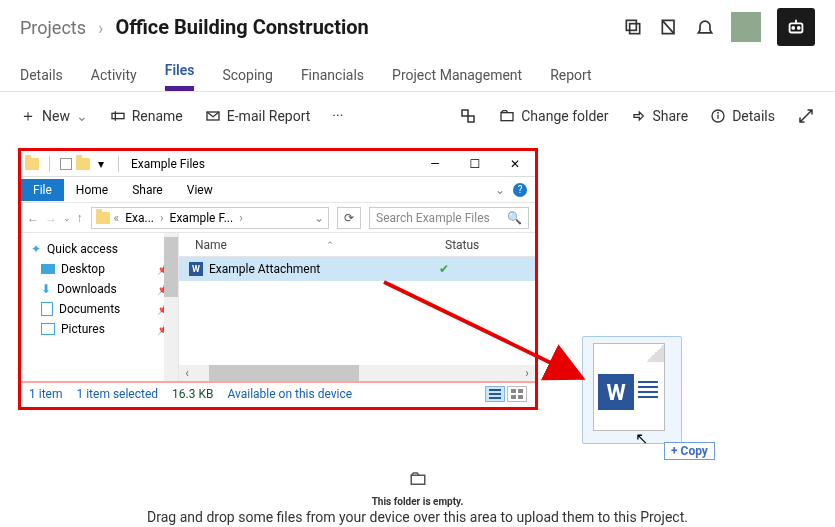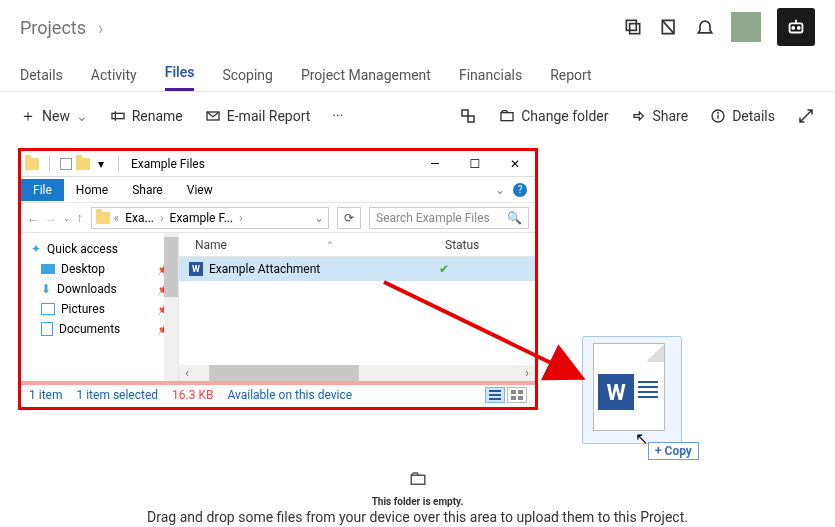--- a/index.html
+++ b/index.html
@@ -8,21 +8,21 @@
 .breadcrumb{display:flex;align-items:center;gap:12px;font-size:18px}
 .breadcrumb .crumb{color:#737373}
 .breadcrumb .sep{color:#aaa}
 .breadcrumb .title{font-weight:700;color:#1a1a1a;font-size:20px}
 .topbar-icons{display:flex;align-items:center;gap:16px}
 .topbar-icons .ico{width:20px;height:20px;color:#333}
 .topbar-icons .swatch{width:30px;height:30px;background:#8fa98f}
 .topbar-icons .bot{width:38px;height:38px;background:#1a1a1a;color:#fff;display:flex;align-items:center;justify-content:center;border-radius:3px}
 .tabs{display:flex;gap:28px;padding:0 20px;border-bottom:1px solid #e5e5e5;height:38px;align-items:flex-end}
 .tab{font-size:14px;color:#555;padding:8px 0;cursor:pointer}
-.tab.active{color:#2b5a9e;border-bottom:3px solid #4c1d95;font-weight:600}
+.tab.active{color:#2b5a9e;border-bottom:5px solid #4c1d95;font-weight:600}
 .toolbar{display:flex;align-items:center;justify-content:space-between;padding:10px 20px;height:48px;font-size:14px;color:#333}
 .tool-group{display:flex;align-items:center;gap:22px}
 .tool-item{display:flex;align-items:center;gap:6px;cursor:pointer}
 .tool-item svg,.tool-item .ico{width:16px;height:16px}
 .dropzone{padding:10px 20px;text-align:center}
 .dropzone .hint1{font-weight:700;margin-top:4px;font-size:10px}
 .dropzone .hint2{font-size:14px;color:#333;margin-top:2px}
 .dropzone .folder-ico{margin:0 auto;color:#555}
 
 
@@ -60,49 +60,50 @@
 .win-cols .col.name{width:250px;display:flex;align-items:center}
 .win-rows{flex:1;overflow:auto}
 .win-row{display:flex;align-items:center;height:24px;padding-left:10px;background:#cde6f7}
 .win-row .rname{width:250px;display:flex;align-items:center;gap:6px}
 .win-row .rstatus{color:#3a3}
 .win-hscroll{height:16px;background:#f0f0f0;display:flex;align-items:center}
 .win-hscroll .arrow{width:16px;text-align:center;color:#666}
 .win-hscroll .track{flex:1;background:#f0f0f0;height:100%;position:relative}
 .win-hscroll .track .thumb{position:absolute;left:14px;top:0;bottom:0;width:150px;background:#c8c8c8}
 
-.win-status{height:24px;border-top:4px solid #fca5a5;display:flex;align-items:center;padding:0 8px;gap:14px;color:#1560b3}
+.win-status{height:24px;border-top:2px solid #fca5a5;display:flex;align-items:center;padding:0 8px;gap:14px;color:#1560b3}
 .win-status .views{margin-left:auto;display:flex;gap:2px}
 .win-status .vbtn{width:20px;height:16px;border:1px solid #bbb;display:flex;align-items:center;justify-content:center}
 .win-status .vbtn.active{background:#cde6f7;border-color:#7fb7e8}
 
 
 .dragprev{position:absolute;left:582px;top:336px;width:100px;height:108px;background:rgba(227,238,250,0.6);border:1px solid #a9c8ea;border-radius:2px}
 .dragprev .docicon{position:absolute;left:10px;top:6px;width:72px;height:88px;background:#fff;border:1px solid #bbb}
 .dragprev .docicon .fold{position:absolute;right:0;top:0;width:18px;height:18px;background:linear-gradient(135deg,#fff 50%,#ddd 50%)}
 .dragprev .docicon .W{position:absolute;left:4px;top:30px;width:36px;height:36px;background:#2a5699;color:#fff;display:flex;align-items:center;justify-content:center;font-weight:700;font-size:22px}
 .dragprev .docicon .lines{position:absolute;left:44px;top:34px}
 .dragprev .docicon .lines div{width:20px;height:2px;background:#2a5699;margin:3px 0}
 .dragprev .cursor{position:absolute;left:52px;top:92px;font-size:16px;color:#000}
-.copytag{position:absolute;left:648px;top:442px;background:#fff;border:1px solid #6b9be0;padding:1px 6px;font-size:12px;color:#333}
+.copytag{position:absolute;left:664px;top:442px;background:#fff;border:1px solid #6b9be0;padding:1px 6px;font-size:12px;color:#333}
 .copytag span{color:#3a6fc4;font-weight:700}
 
 
 .redarrow{position:absolute;left:380px;top:276px;pointer-events:none}
 
 .fico{width:14px;height:12px;background:#f7d77a;border-radius:1px;display:inline-block;position:relative}
 .fico:before{content:"";position:absolute;top:-3px;left:0;width:6px;height:3px;background:#f7d77a;border-radius:1px 1px 0 0}
 </style>
 </head>
 <body>
 
 <div class="topbar">
   <div class="breadcrumb">
     <span class="crumb">Projects</span>
     <span class="sep">›</span>
+    <span class="title">Office Building Construction</span>
   </div>
   <div class="topbar-icons">
     <svg class="ico" viewBox="0 0 24 24" fill="none" stroke="currentColor" stroke-width="2">
         <rect x="8" y="8" width="12" height="12"></rect>
         <rect x="4" y="4" width="12" height="12"></rect>
       </svg>
     <svg class="ico" viewBox="0 0 24 24" fill="none" stroke="currentColor" stroke-width="2">
         <path d="M4 4h14v16H4z M4 4v16"></path>
         <line x1="4" y1="4" x2="18" y2="20"></line>
       </svg>
@@ -119,22 +120,22 @@
         </svg>
     </div>
   </div>
 </div>
 
 <div class="tabs">
   <div class="tab">Details</div>
   <div class="tab">Activity</div>
   <div class="tab active">Files</div>
   <div class="tab">Scoping</div>
+  <div class="tab">Financials</div>
   <div class="tab">Project Management</div>
-  <div class="tab">Financials</div>
   <div class="tab">Report</div>
 </div>
 
 <div class="toolbar">
   <div class="tool-group">
     <div class="tool-item">
       <span style="font-size:16px">＋</span>
         <span>New</span>
       <span style="color:#888">⌄</span>
     </div>
@@ -254,27 +255,27 @@
           <span style="width:14px;height:10px;background:#3da5e0;display:inline-block"></span>
           <span>Desktop</span>
           <span class="pin">📌</span>
         </div>
       <div class="sitem">
           <span style="color:#3da5e0">⬇</span>
           <span>Downloads</span>
           <span class="pin">📌</span>
         </div>
       <div class="sitem">
+          <span style="width:12px;height:14px;border:1px solid #3da5e0;display:inline-block"></span>
+          <span>Documents</span>
+          <span class="pin">📌</span>
+        </div>
+      <div class="sitem">
           <span style="width:14px;height:12px;border:1px solid #3da5e0;display:inline-block"></span>
           <span>Pictures</span>
-          <span class="pin">📌</span>
-        </div>
-      <div class="sitem">
-          <span style="width:12px;height:14px;border:1px solid #3da5e0;display:inline-block"></span>
-          <span>Documents</span>
           <span class="pin">📌</span>
         </div>
       <div class="scroll">
           <div class="thumb"></div>
         </div>
     </div>
     <div class="win-main">
       <div class="win-cols">
         <div class="col name">
             <span>Name</span>
@@ -296,21 +297,21 @@
           <div class="track">
             <div class="thumb"></div>
           </div>
           <div class="arrow">›</div>
       </div>
     </div>
   </div>
   <div class="win-status">
     <span>1 item</span>
     <span>1 item selected</span>
-    <span style="color:#ef4444">16.3 KB</span>
+    <span style="color:#14532d">16.3 KB</span>
     <span>Available on this device</span>
     <div class="views">
       <div class="vbtn active">
           <svg width="12" height="10" viewBox="0 0 12 10">
             <rect x="0" y="0" width="12" height="2" fill="#2a5699"></rect>
             <rect x="0" y="4" width="12" height="2" fill="#2a5699"></rect>
             <rect x="0" y="8" width="12" height="2" fill="#2a5699"></rect>
           </svg>
         </div>
       <div class="vbtn">

